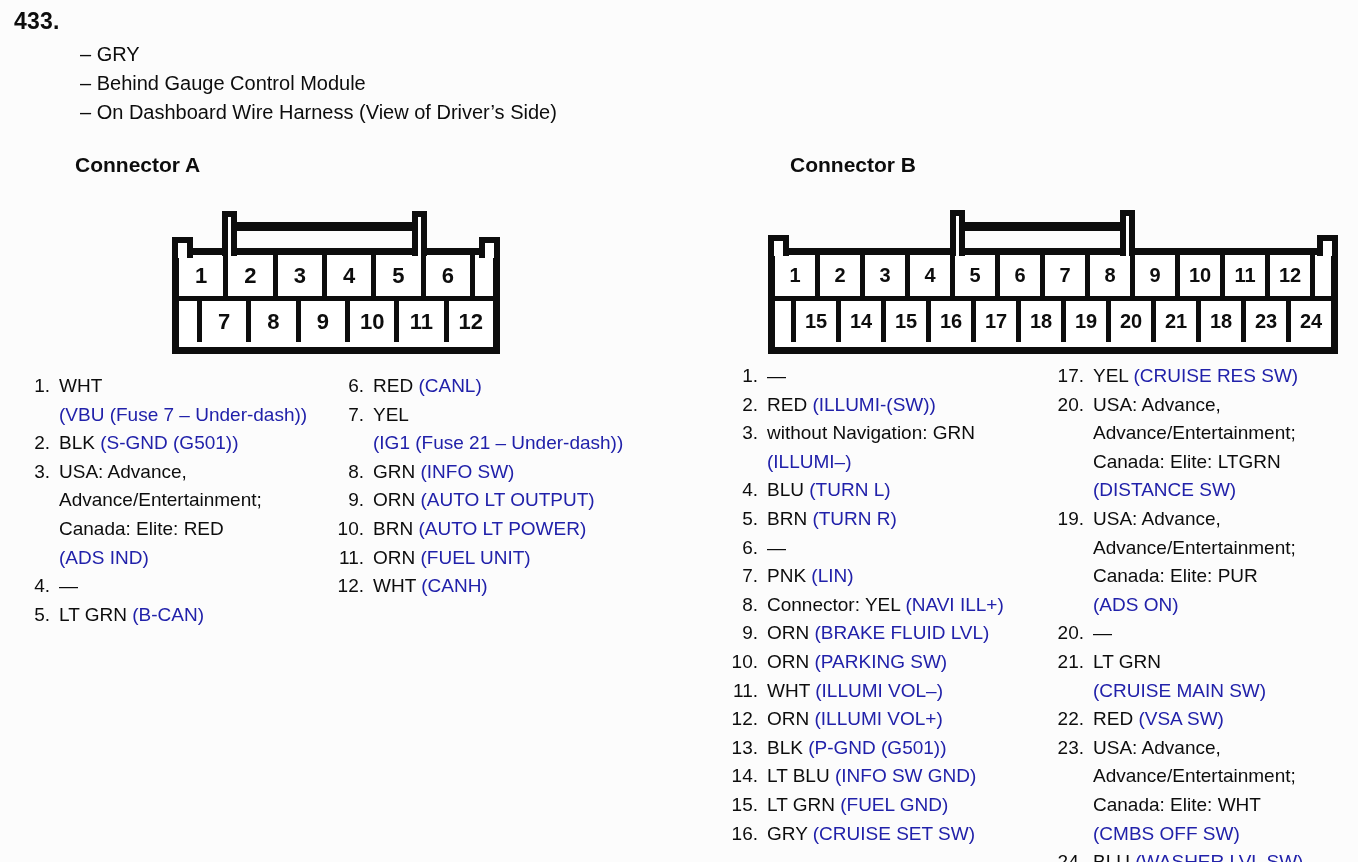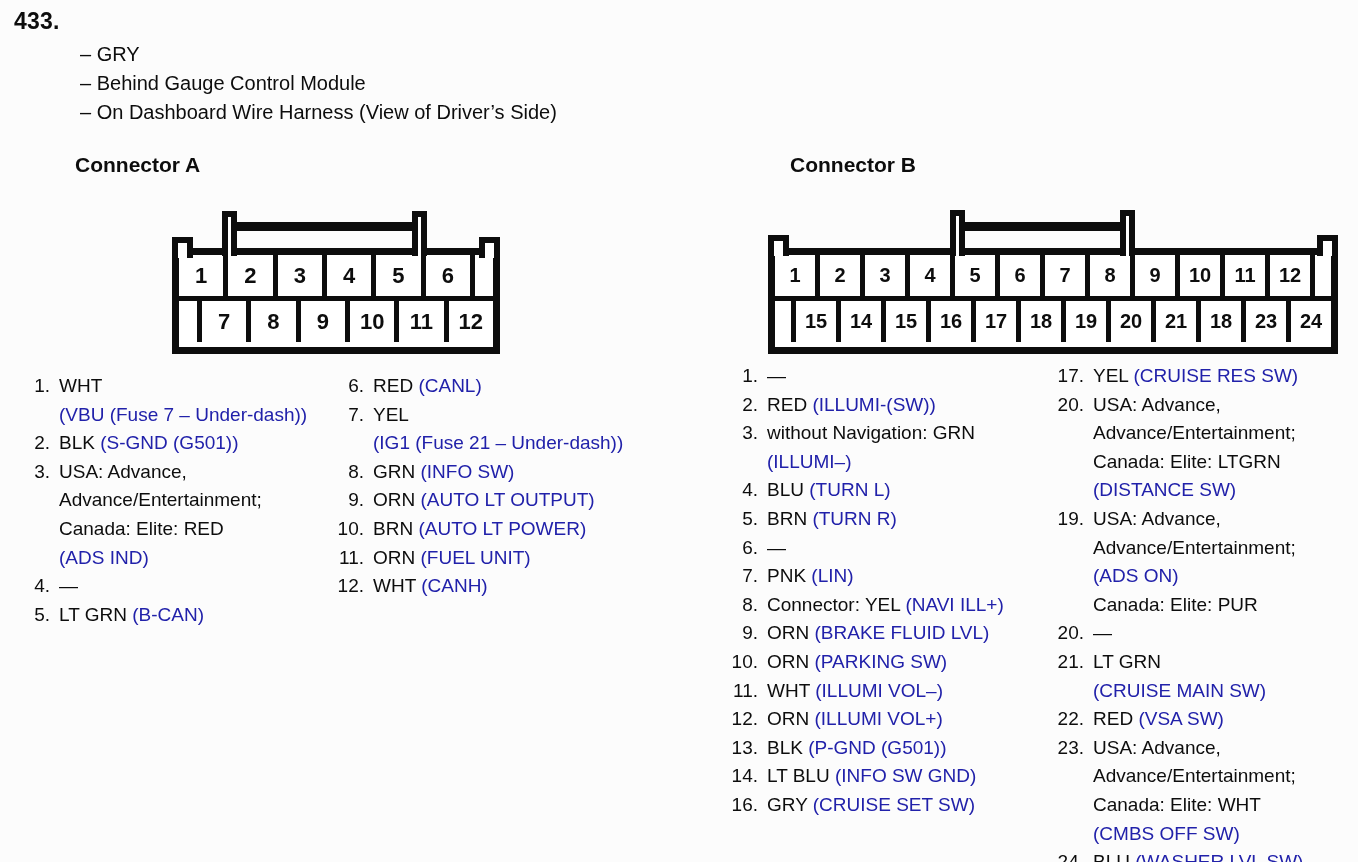--- a/index.html
+++ b/index.html
@@ -317,20 +317,26 @@
           <div class="pin-line"><span class="ink">BLK </span><span class="blue">(P-GND (G501))</span></div>
         </div>
       </div>
       <div class="pin">
         <div class="pin-num">14.</div>
         <div class="pin-body">
           <div class="pin-line"><span class="ink">LT BLU </span><span class="blue">(INFO SW GND)</span></div>
         </div>
       </div>
       <div class="pin">
+        <div class="pin-num">15.</div>
+        <div class="pin-body">
+          <div class="pin-line"><span class="ink">LT GRN </span><span class="blue">(FUEL GND)</span></div>
+        </div>
+      </div>
+      <div class="pin">
         <div class="pin-num">16.</div>
         <div class="pin-body">
           <div class="pin-line"><span class="ink">GRY </span><span class="blue">(CRUISE SET SW)</span></div>
         </div>
       </div>
     </div>
   <div class="pin-col" id="b-col2">
       <div class="pin">
         <div class="pin-num">17.</div>
         <div class="pin-body">
@@ -344,22 +350,22 @@
           <div class="pin-line"><span class="ink">Advance/Entertainment;</span></div>
           <div class="pin-line"><span class="ink">Canada: Elite: LTGRN</span></div>
           <div class="pin-line"><span class="blue">(DISTANCE SW)</span></div>
         </div>
       </div>
       <div class="pin">
         <div class="pin-num">19.</div>
         <div class="pin-body">
           <div class="pin-line"><span class="ink">USA: Advance,</span></div>
           <div class="pin-line"><span class="ink">Advance/Entertainment;</span></div>
+          <div class="pin-line"><span class="ink">Canada: Elite: PUR</span></div>
           <div class="pin-line"><span class="blue">(ADS ON)</span></div>
-          <div class="pin-line"><span class="ink">Canada: Elite: PUR</span></div>
         </div>
       </div>
       <div class="pin">
         <div class="pin-num">20.</div>
         <div class="pin-body">
           <div class="pin-line"><span class="ink">—</span></div>
         </div>
       </div>
       <div class="pin">
         <div class="pin-num">21.</div>

